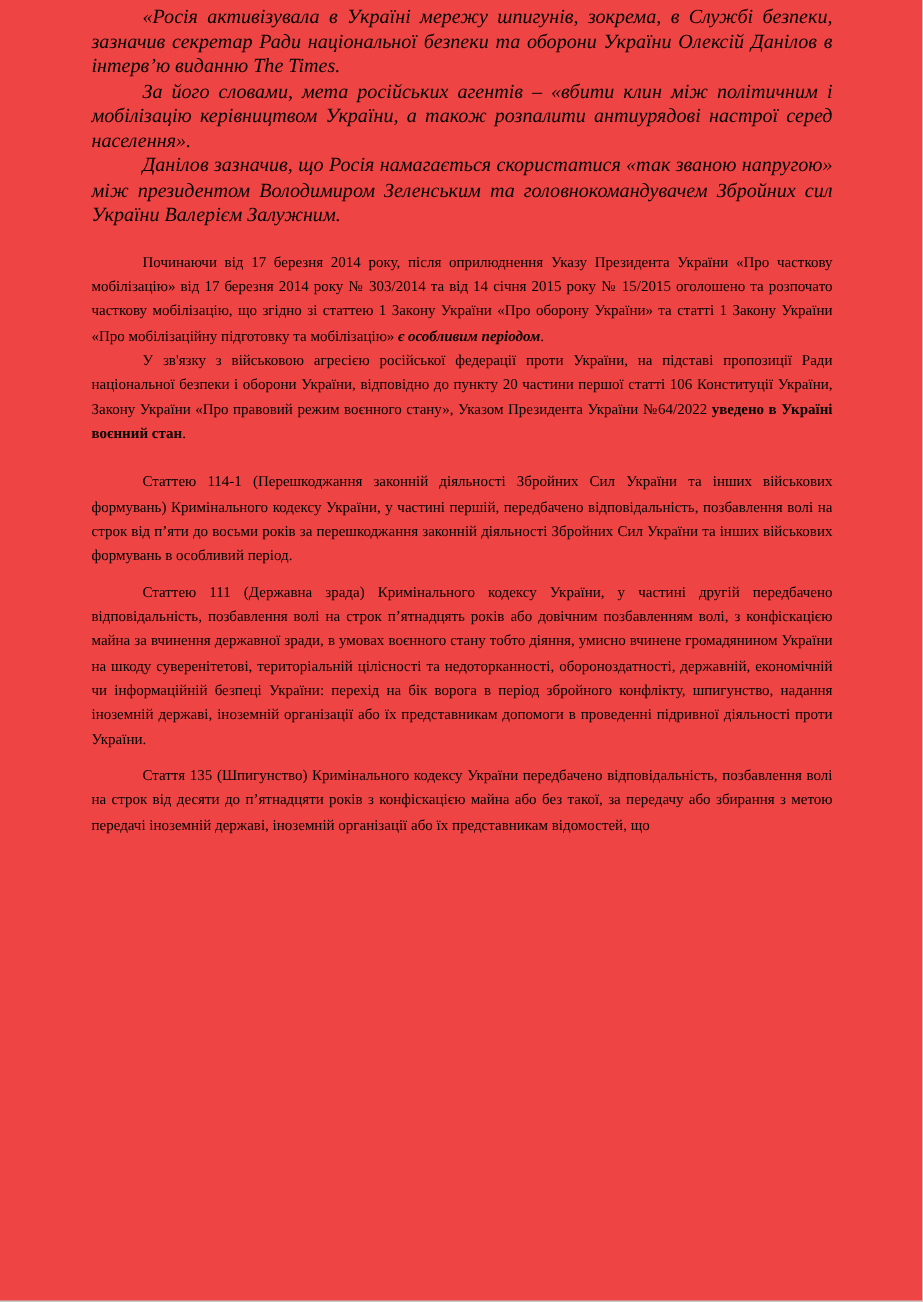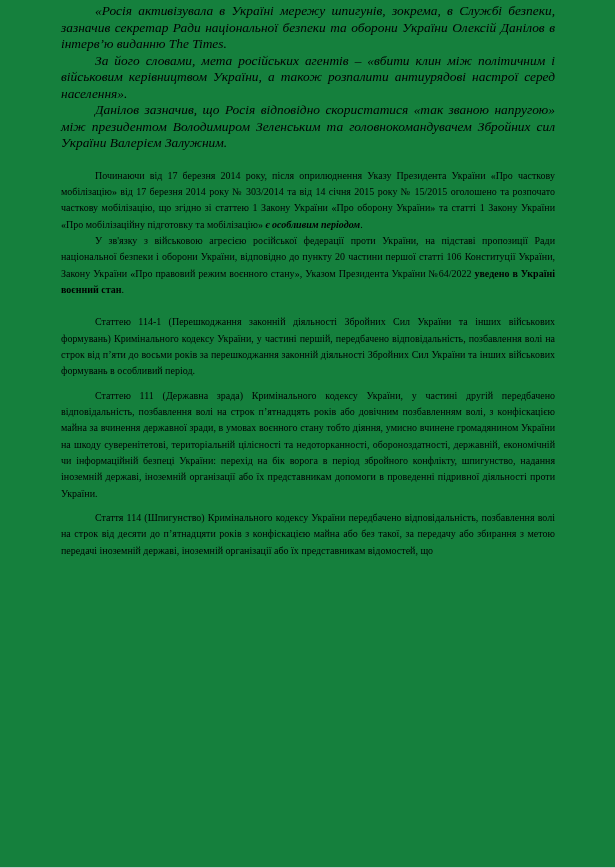--- a/index.html
+++ b/index.html
@@ -4,21 +4,21 @@
 <style>
   html, body {
     margin: 0;
     padding: 0;
     background: #ffffff;
   }
   .page {
     position: relative;
     width: 615px;
     height: 868px;
-    background: #15803d;
+    background: #ef4444;
     box-sizing: border-box;
     overflow: hidden;
     border-bottom: 1px solid #c9c9c9;
     font-family: "Liberation Serif", "DejaVu Serif", serif;
     color: #000000;
   }
   .doc-body {
     position: absolute;
     left: 61px;
     top: 0px;
@@ -65,39 +65,39 @@
 </head>
 <body>
 
 <div class="page">
   <div class="doc-body">
 
     <div class="spacer-top"></div>
 
     <div class="section-italic">
       <p class="para">«Росія активізувала в Україні мережу шпигунів, зокрема, в Службі безпеки, зазначив секретар Ради національної безпеки та оборони України Олексій Данілов в інтерв’ю виданню The Times.</p>
-      <p class="para">За його словами, мета російських агентів – «вбити клин між політичним і військовим керівництвом України, а також розпалити антиурядові настрої серед населення».</p>
-      <p class="para">Данілов зазначив, що Росія відповідно скористатися «так званою напругою» між президентом Володимиром Зеленським та головнокомандувачем Збройних сил України Валерієм Залужним.</p>
+      <p class="para">За його словами, мета російських агентів – «вбити клин між політичним і мобілізацію керівництвом України, а також розпалити антиурядові настрої серед населення».</p>
+      <p class="para">Данілов зазначив, що Росія намагається скористатися «так званою напругою» між президентом Володимиром Зеленським та головнокомандувачем Збройних сил України Валерієм Залужним.</p>
     </div>
 
     <div class="gap-block"></div>
 
     <div class="section-plain">
       <p class="para">
         <span>Починаючи від 17 березня 2014 року, після оприлюднення Указу Президента України «Про часткову мобілізацію» від 17 березня 2014 року № 303/2014 та від 14 січня 2015 року № 15/2015 оголошено та розпочато часткову мобілізацію, що згідно зі статтею 1 Закону України «Про оборону України» та статті 1 Закону України «Про мобілізаційну підготовку та мобілізацію» </span><b class="bolditalic">є особливим періодом</b><span>.</span>
       </p>
       <p class="para">
         <span>У зв'язку з військовою агресією російської федерації проти України, на підставі пропозиції Ради національної безпеки і оборони України, відповідно до пункту 20 частини першої статті 106 Конституції України, Закону України «Про правовий режим воєнного стану», Указом Президента України №64/2022 </span><b class="bold">уведено в Україні воєнний стан</b><span>.</span>
       </p>
     </div>
 
     <div class="gap-block"></div>
 
     <div class="section-plain">
       <p class="para">Статтею 114-1 (Перешкоджання законній діяльності Збройних Сил України та інших військових формувань) Кримінального кодексу України, у частині першій, передбачено відповідальність, позбавлення волі на строк від п’яти до восьми років за перешкоджання законній діяльності Збройних Сил України та інших військових формувань в особливий період.</p>
       <div class="gap-block-small"></div>
       <p class="para">Статтею 111 (Державна зрада) Кримінального кодексу України, у частині другій передбачено відповідальність, позбавлення волі на строк п’ятнадцять років або довічним позбавленням волі, з конфіскацією майна за вчинення державної зради, в умовах воєнного стану тобто діяння, умисно вчинене громадянином України на шкоду суверенітетові, територіальній цілісності та недоторканності, обороноздатності, державній, економічній чи інформаційній безпеці України: перехід на бік ворога в період збройного конфлікту, шпигунство, надання іноземній державі, іноземній організації або їх представникам допомоги в проведенні підривної діяльності проти України.</p>
       <div class="gap-block-small"></div>
-      <p class="para">Стаття 114 (Шпигунство) Кримінального кодексу України передбачено відповідальність, позбавлення волі на строк від десяти до п’ятнадцяти років з конфіскацією майна або без такої, за передачу або збирання з метою передачі іноземній державі, іноземній організації або їх представникам відомостей, що</p>
+      <p class="para">Стаття 135 (Шпигунство) Кримінального кодексу України передбачено відповідальність, позбавлення волі на строк від десяти до п’ятнадцяти років з конфіскацією майна або без такої, за передачу або збирання з метою передачі іноземній державі, іноземній організації або їх представникам відомостей, що</p>
     </div>
 
   </div>
 </div>
 
 </body></html>

